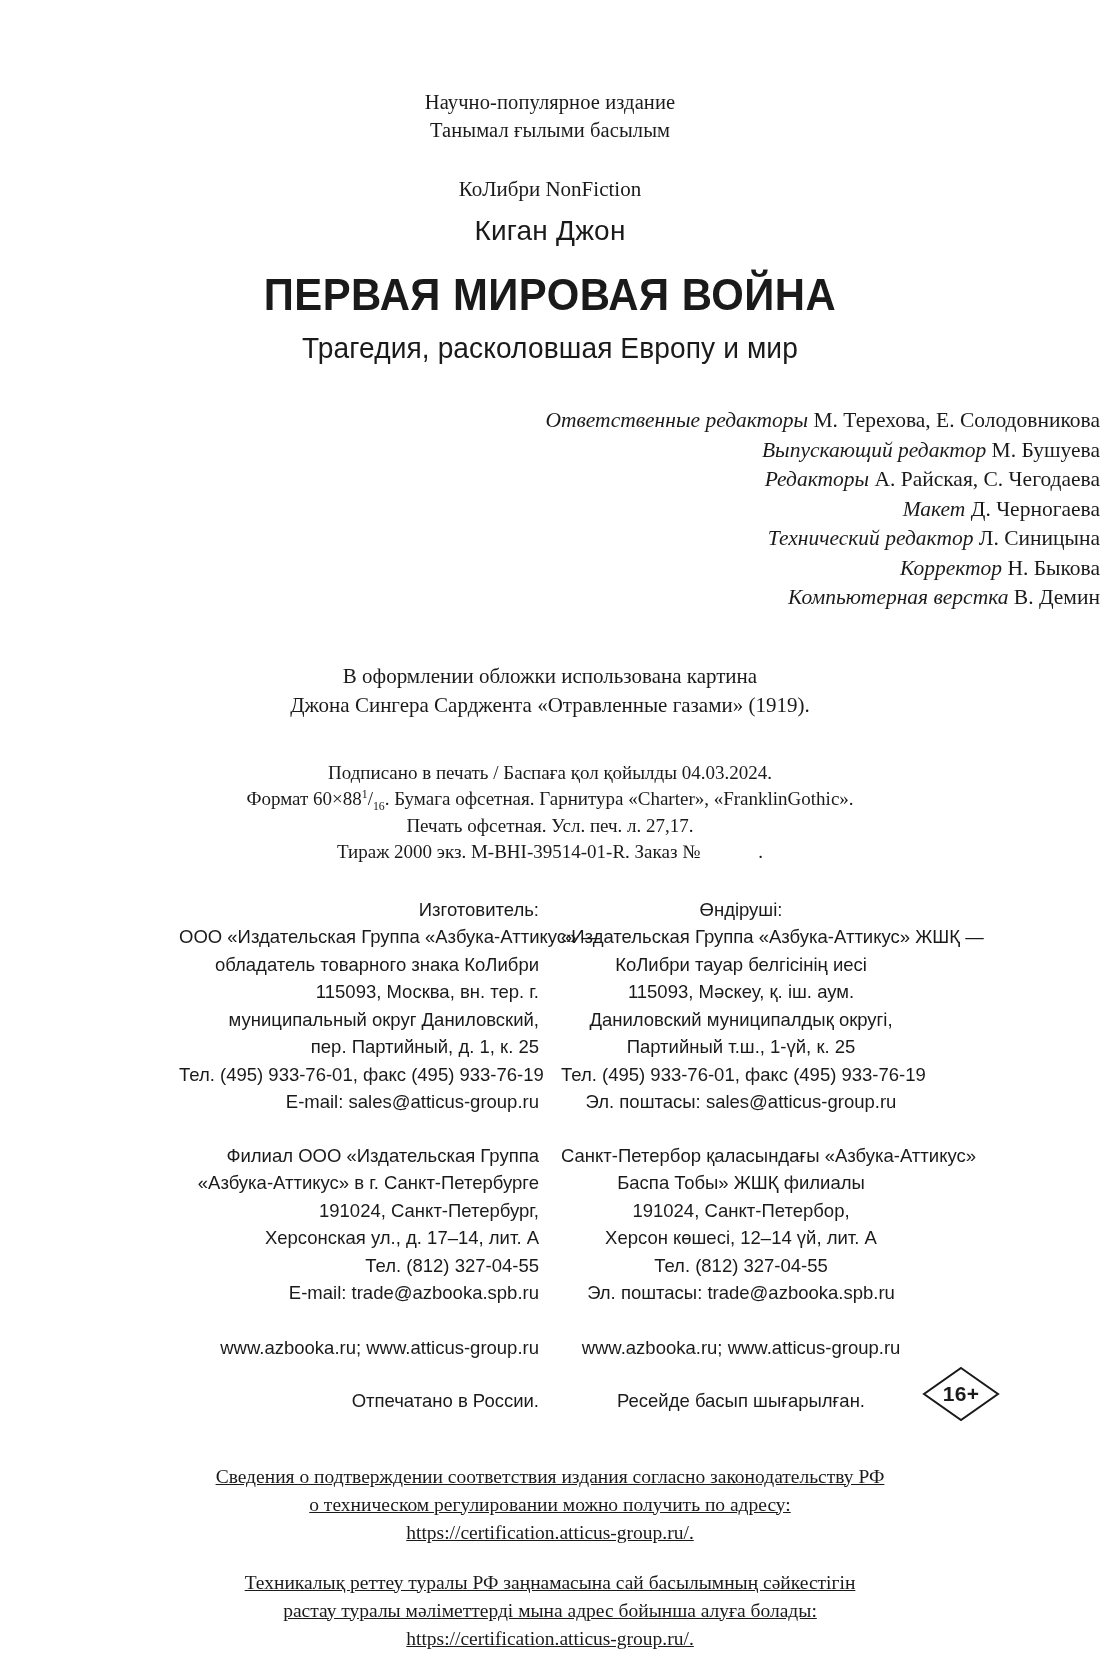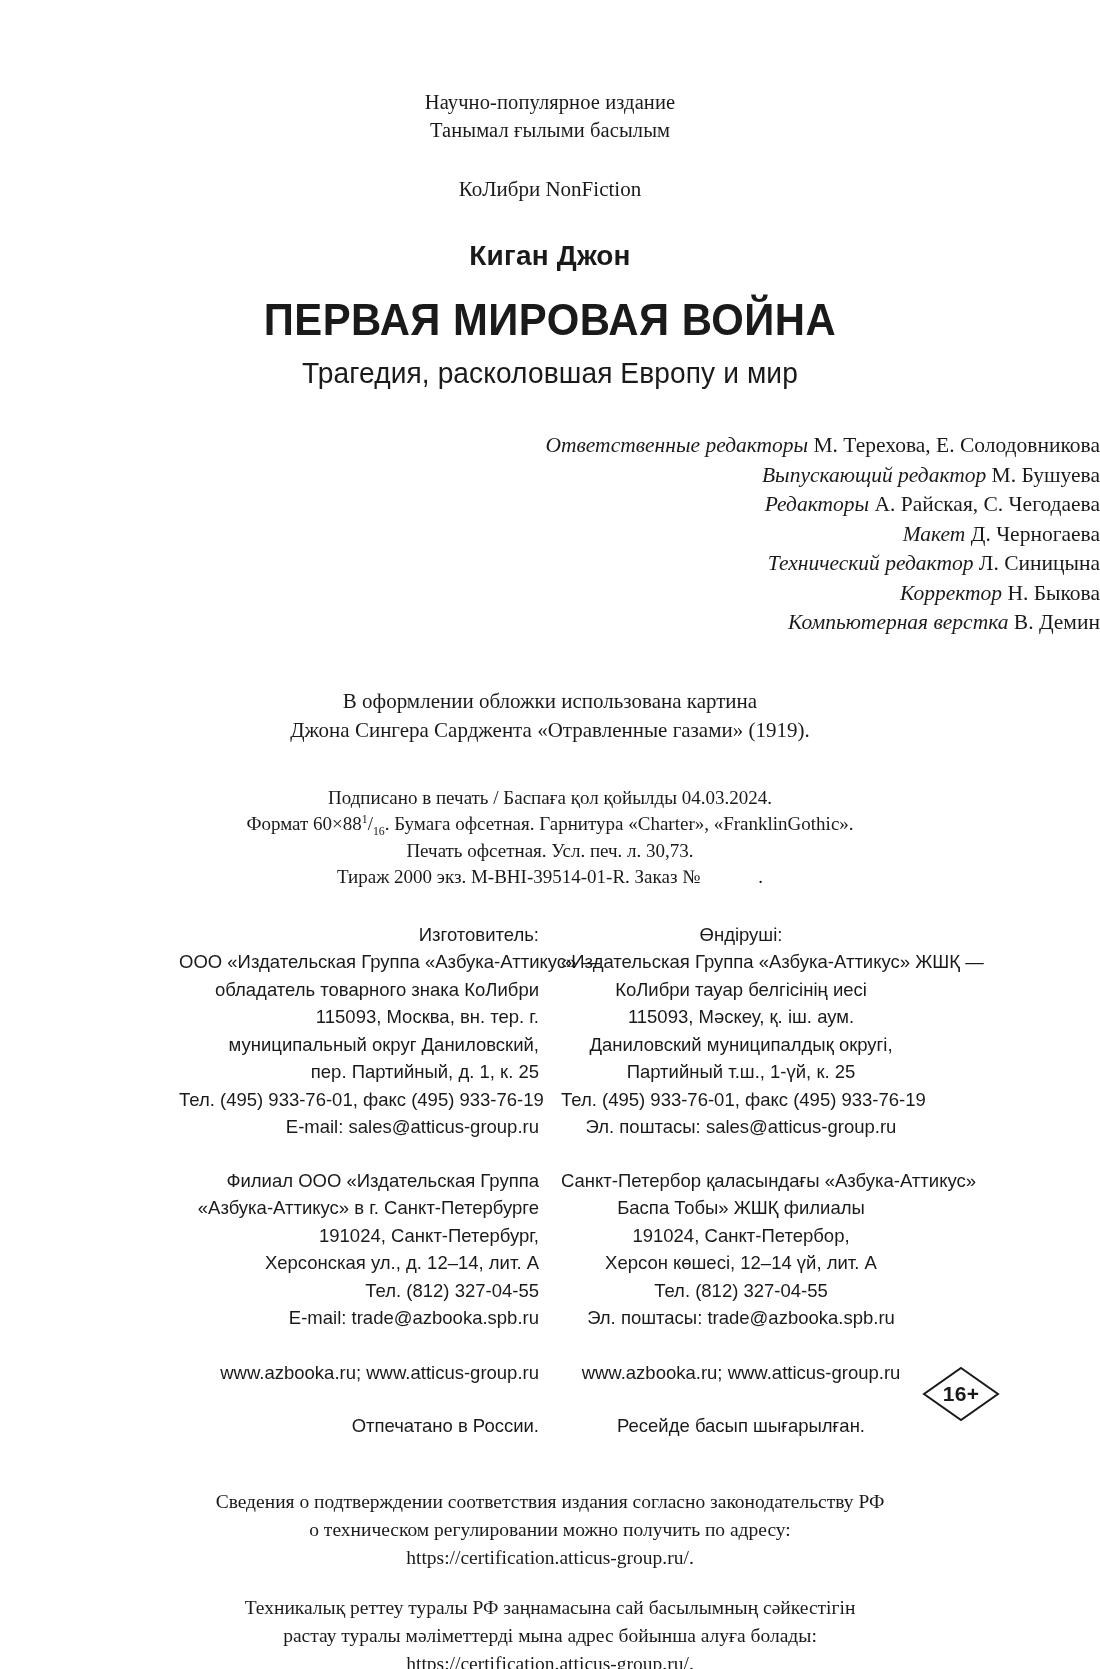--- a/index.html
+++ b/index.html
@@ -33,25 +33,25 @@
     letter-spacing: .1px;
   }
   .imprint-line {
     margin-top: 31px;
     font-size: 21px;
     line-height: 28px;
   }
 
   
   .author {
-    margin-top: 36px;
+    margin-top: 11px;
     text-align: center;
     font-family: "Liberation Sans", "DejaVu Sans", sans-serif;
     font-size: 28px;
-    font-weight: 700;
+    font-weight: 400;
     line-height: 34px;
     letter-spacing: .2px;
   }
   .book-title {
     margin-top: 22px;
     text-align: center;
     font-family: "Liberation Sans Narrow", "Liberation Sans", "DejaVu Sans Condensed", sans-serif;
     font-size: 45px;
     font-weight: 700;
     line-height: 50px;
@@ -126,20 +126,21 @@
   .addr-group.spb { margin-top: 26px; }
   .addr-group.web { margin-top: 27px; }
   .addr-group.printed { margin-top: 26px; }
 
   
   .legal {
     margin-top: 48px;
     text-align: center;
     font-size: 19.5px;
     line-height: 28px;
+    text-decoration: underline;
   }
   .legal .para + .para { margin-top: 22px; }
 
   
   .age-badge {
     position: absolute;
     right: 100px;
     bottom: 247px;
     width: 78px;
     height: 56px;
@@ -207,21 +208,21 @@
   <div class="cover-note serif">
     <div>В оформлении обложки использована картина</div>
     <div>Джона Сингера Сарджента «Отравленные газами» (1919).</div>
   </div>
 
   <div class="print-data serif">
     <div>Подписано в печать / Баспаға қол қойылды 04.03.2024.</div>
     <div>
       <span>Формат 60×88</span><sup class="num">1</sup>/<sub class="den">16</sub><span>. Бумага офсетная. Гарнитура «Charter», «FranklinGothic».</span>
     </div>
-    <div>Печать офсетная. Усл. печ. л. 30,73.</div>
+    <div>Печать офсетная. Усл. печ. л. 27,17.</div>
     <div>
       <span>Тираж 2000 экз. M-BHI-39514-01-R. Заказ №</span><span class="order-gap"></span><span>.</span>
     </div>
   </div>
 
   <div class="addr-wrap">
 
     <div class="addr-col left">
 
       <div class="addr-group">
@@ -232,21 +233,21 @@
         <div class="addr-line">муниципальный округ Даниловский,</div>
         <div class="addr-line">пер. Партийный, д. 1, к. 25</div>
         <div class="addr-line">Тел. (495) 933-76-01, факс (495) 933-76-19</div>
         <div class="addr-line">E-mail: sales@atticus-group.ru</div>
       </div>
 
       <div class="addr-group spb">
         <div class="addr-line">Филиал ООО «Издательская Группа</div>
         <div class="addr-line">«Азбука-Аттикус» в г. Санкт-Петербурге</div>
         <div class="addr-line">191024, Санкт-Петербург,</div>
-        <div class="addr-line">Херсонская ул., д. 12–14, лит. А</div>
+        <div class="addr-line">Херсонская ул., д. 17–14, лит. А</div>
         <div class="addr-line">Тел. (812) 327-04-55</div>
         <div class="addr-line">E-mail: trade@azbooka.spb.ru</div>
       </div>
 
       <div class="addr-group web">
         <div class="addr-line">www.azbooka.ru; www.atticus-group.ru</div>
       </div>
 
       <div class="addr-group printed">
         <div class="addr-line">Отпечатано в России.</div>

